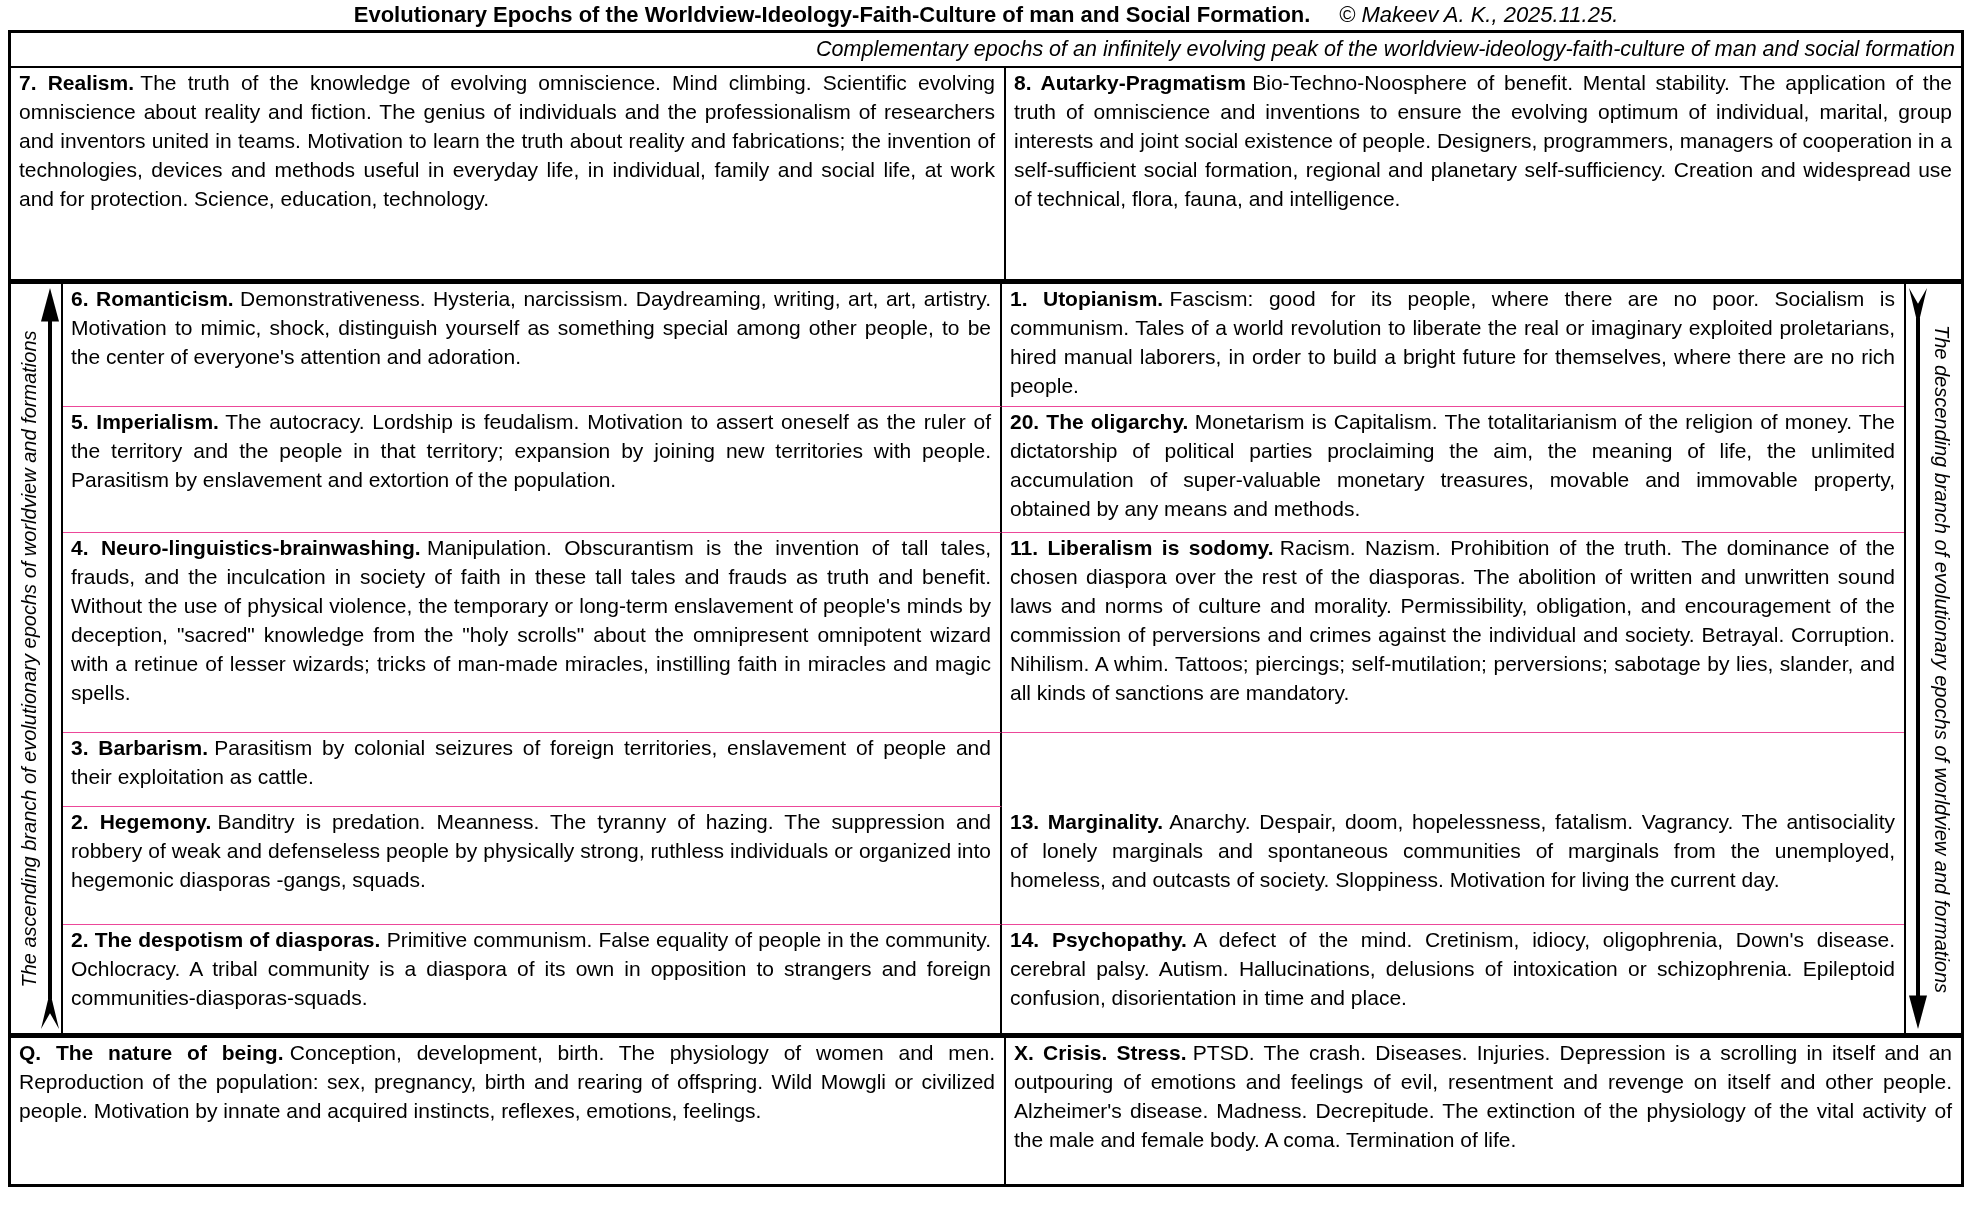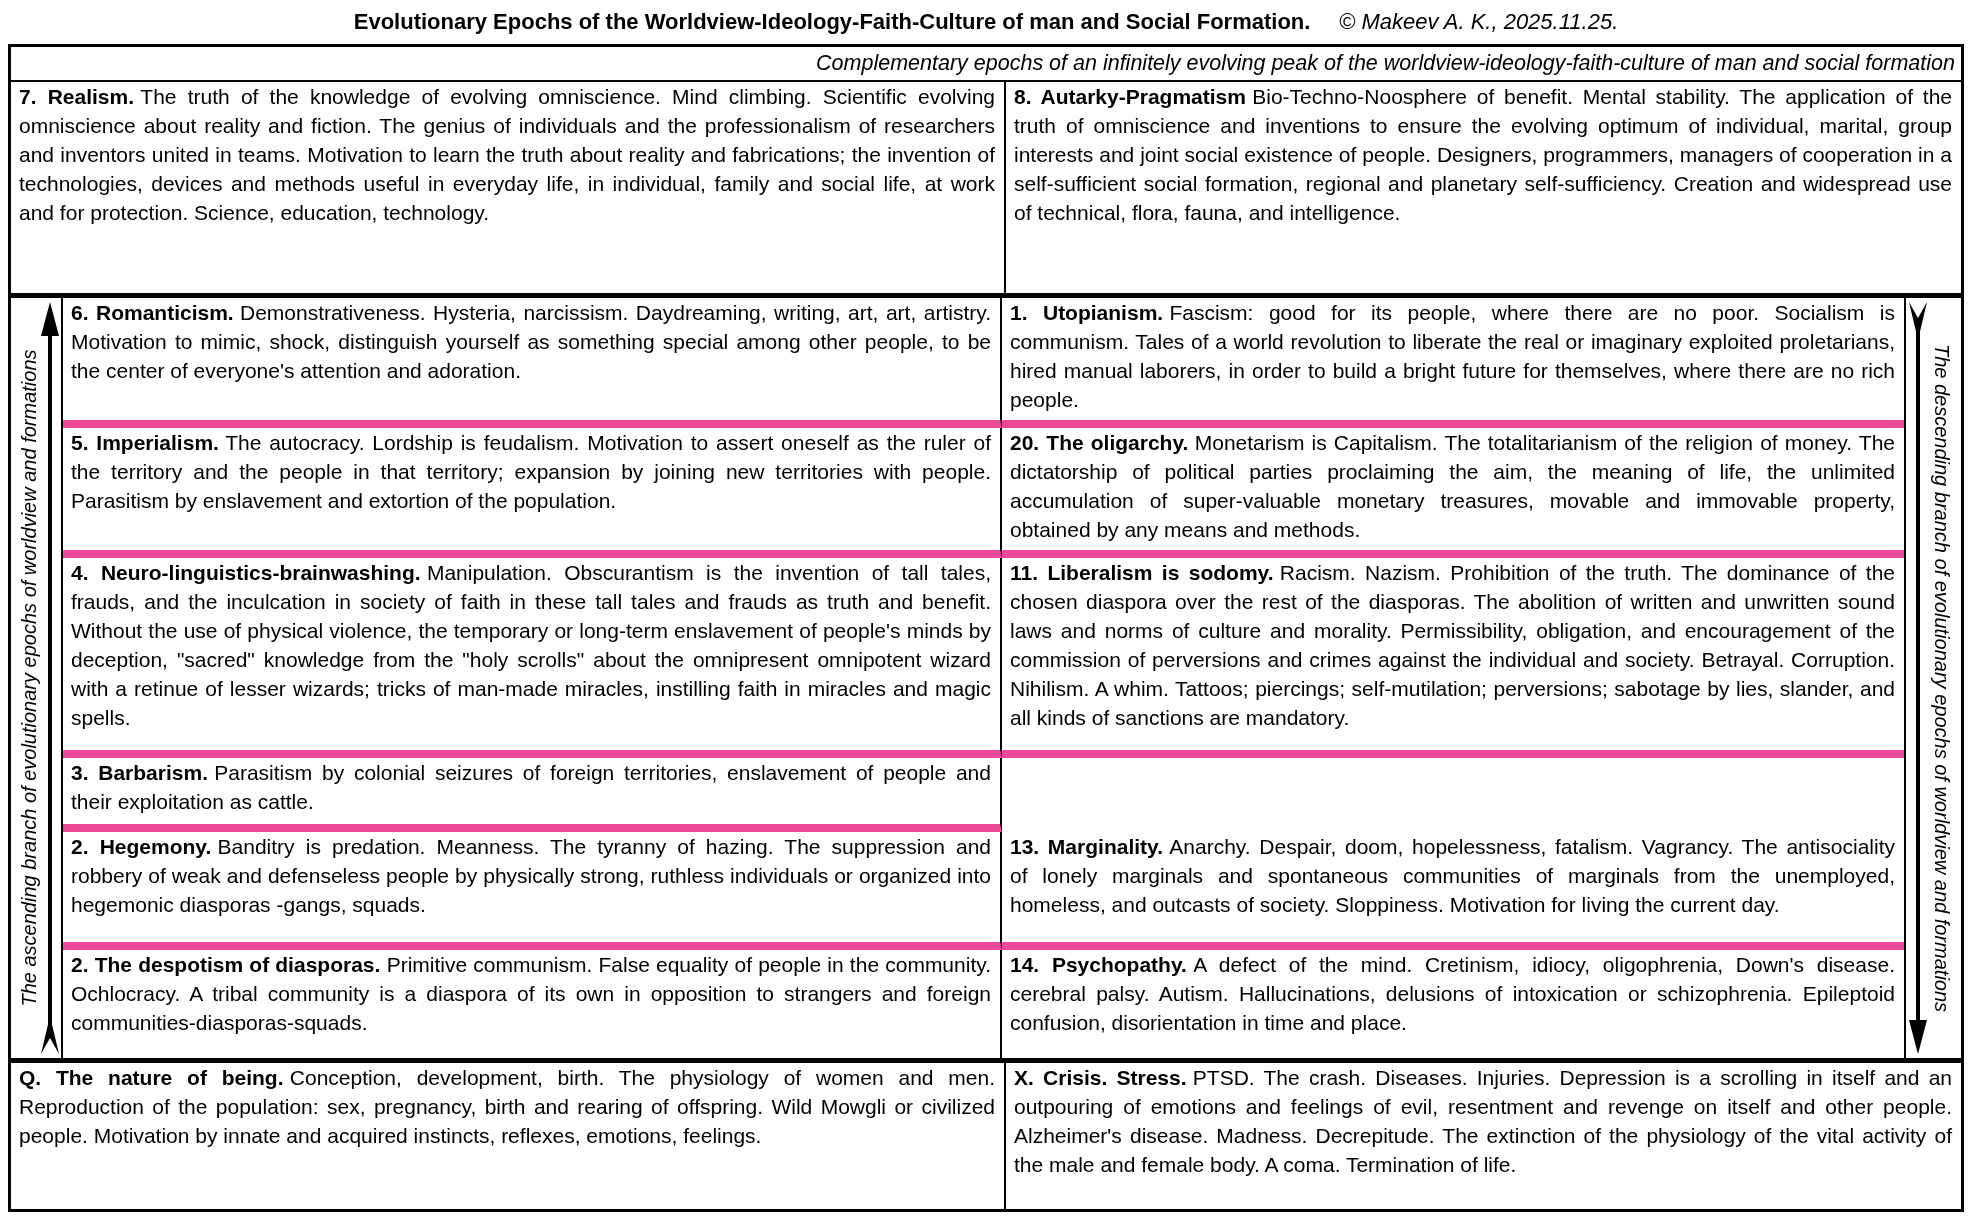--- a/index.html
+++ b/index.html
@@ -5,21 +5,21 @@
   * { box-sizing: border-box; margin: 0; padding: 0; }
   html, body { background: #fff; }
   body {
     width: 1972px;
     height: 1220px;
     font-family: "Liberation Sans", sans-serif;
     color: #000;
     overflow: hidden;
   }
   .doc-title {
-    height: 44px;
+    height: 30px;
     display: flex;
     align-items: center;
     justify-content: center;
     font-size: 22px;
     white-space: nowrap;
     gap: 21px;
   }
   .t-main { font-weight: 700; }
   .t-credit { font-style: italic; margin-left: 0.35em; }
 
@@ -50,21 +50,21 @@
   .thick { height: 5px; background: #000; }
 
   .mid {
     display: grid;
     grid-template-columns: 52px 1fr 902px 57px;
     grid-template-rows: minmax(122px, auto) minmax(126px, auto) minmax(200px, auto)
                         minmax(74px, auto) minmax(118px, auto) minmax(108px, auto);
   }
   .mid .cell-l { grid-column: 2; border-right: 2px solid #000; }
   .mid .cell-r { grid-column: 3; }
-  .mid .bb { border-bottom: 8px solid #ec4899; }
+  .mid .bb { border-bottom: 1px solid #ec4899; }
 
   .strip {
     position: relative;
     overflow: hidden;
     grid-row: 1 / 7;
   }
   .strip-left  { grid-column: 1; border-right: 2px solid #000; }
   .strip-right { grid-column: 4; border-left: 2px solid #000; }
   .vlabel {
     position: absolute;

